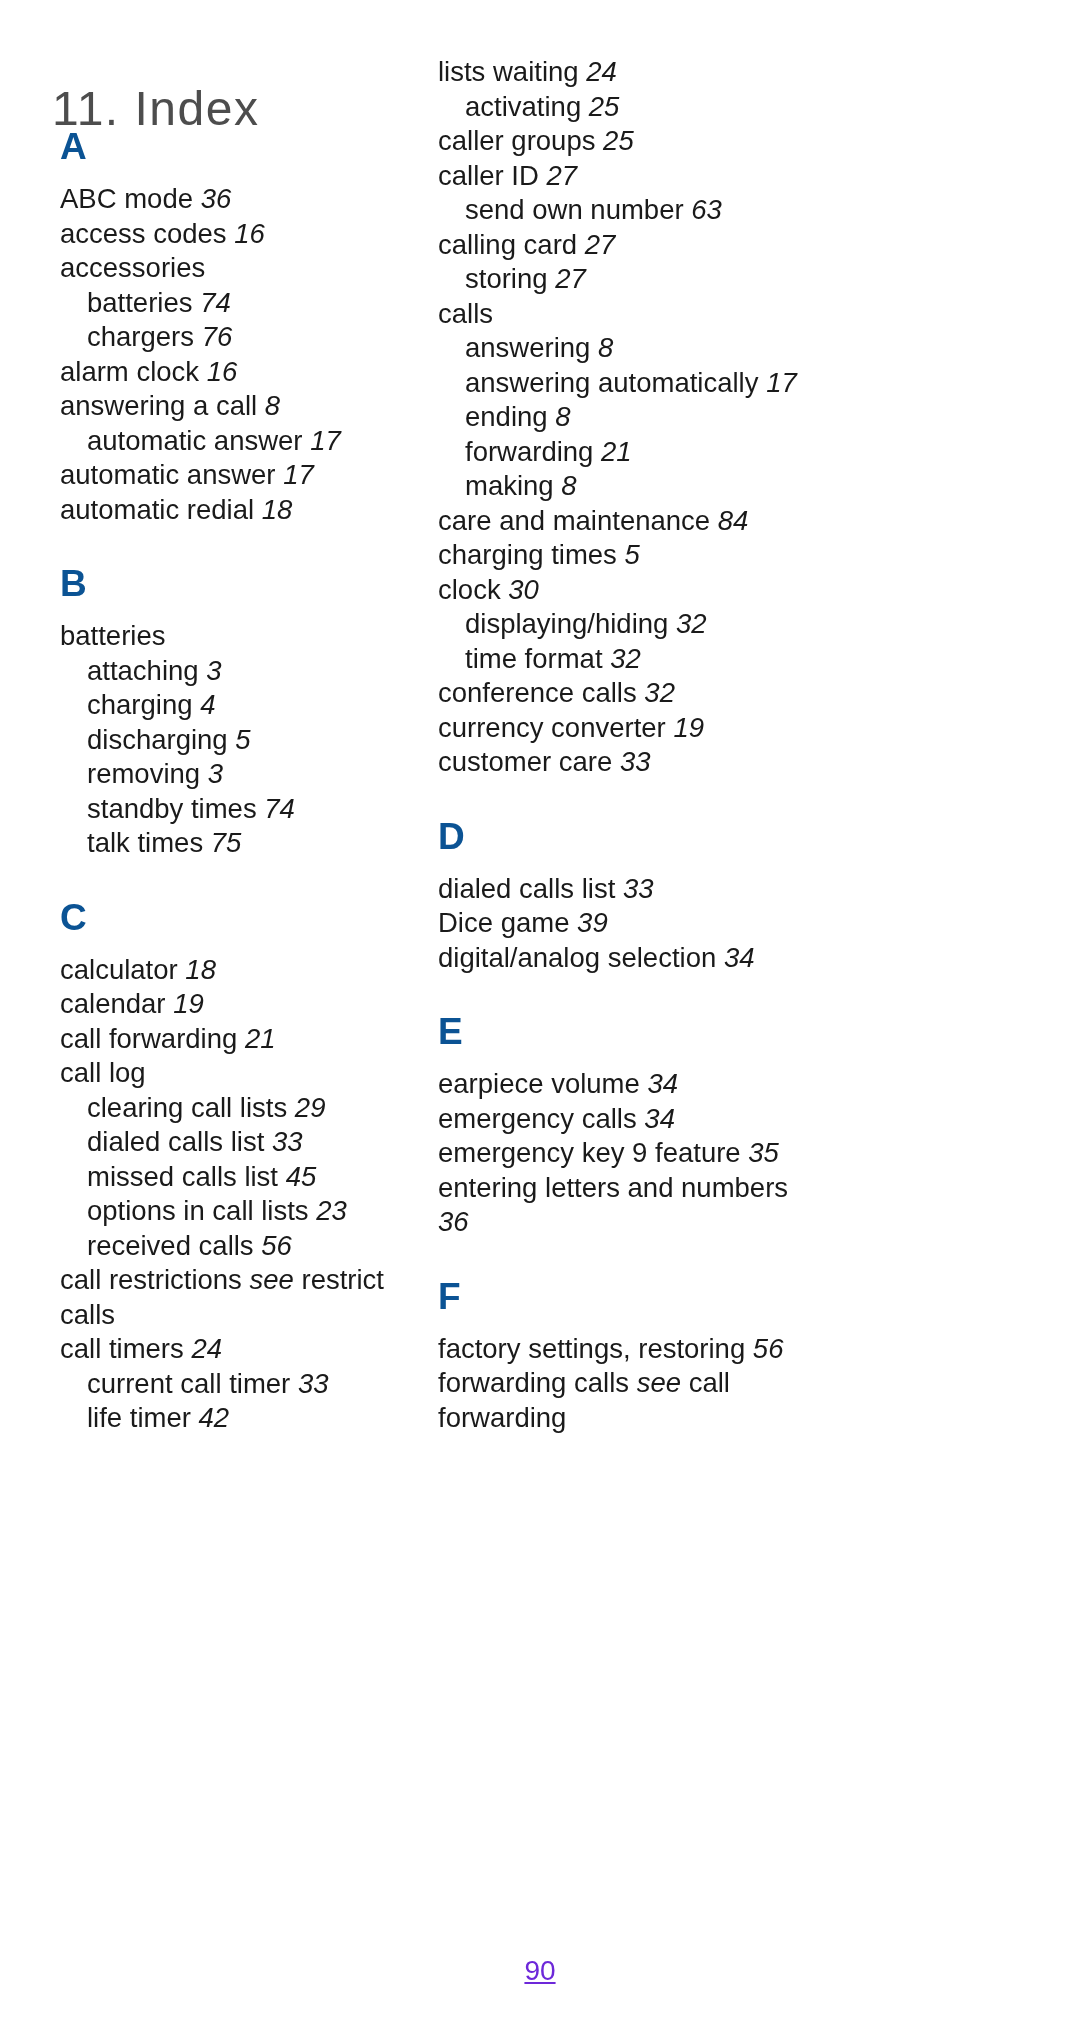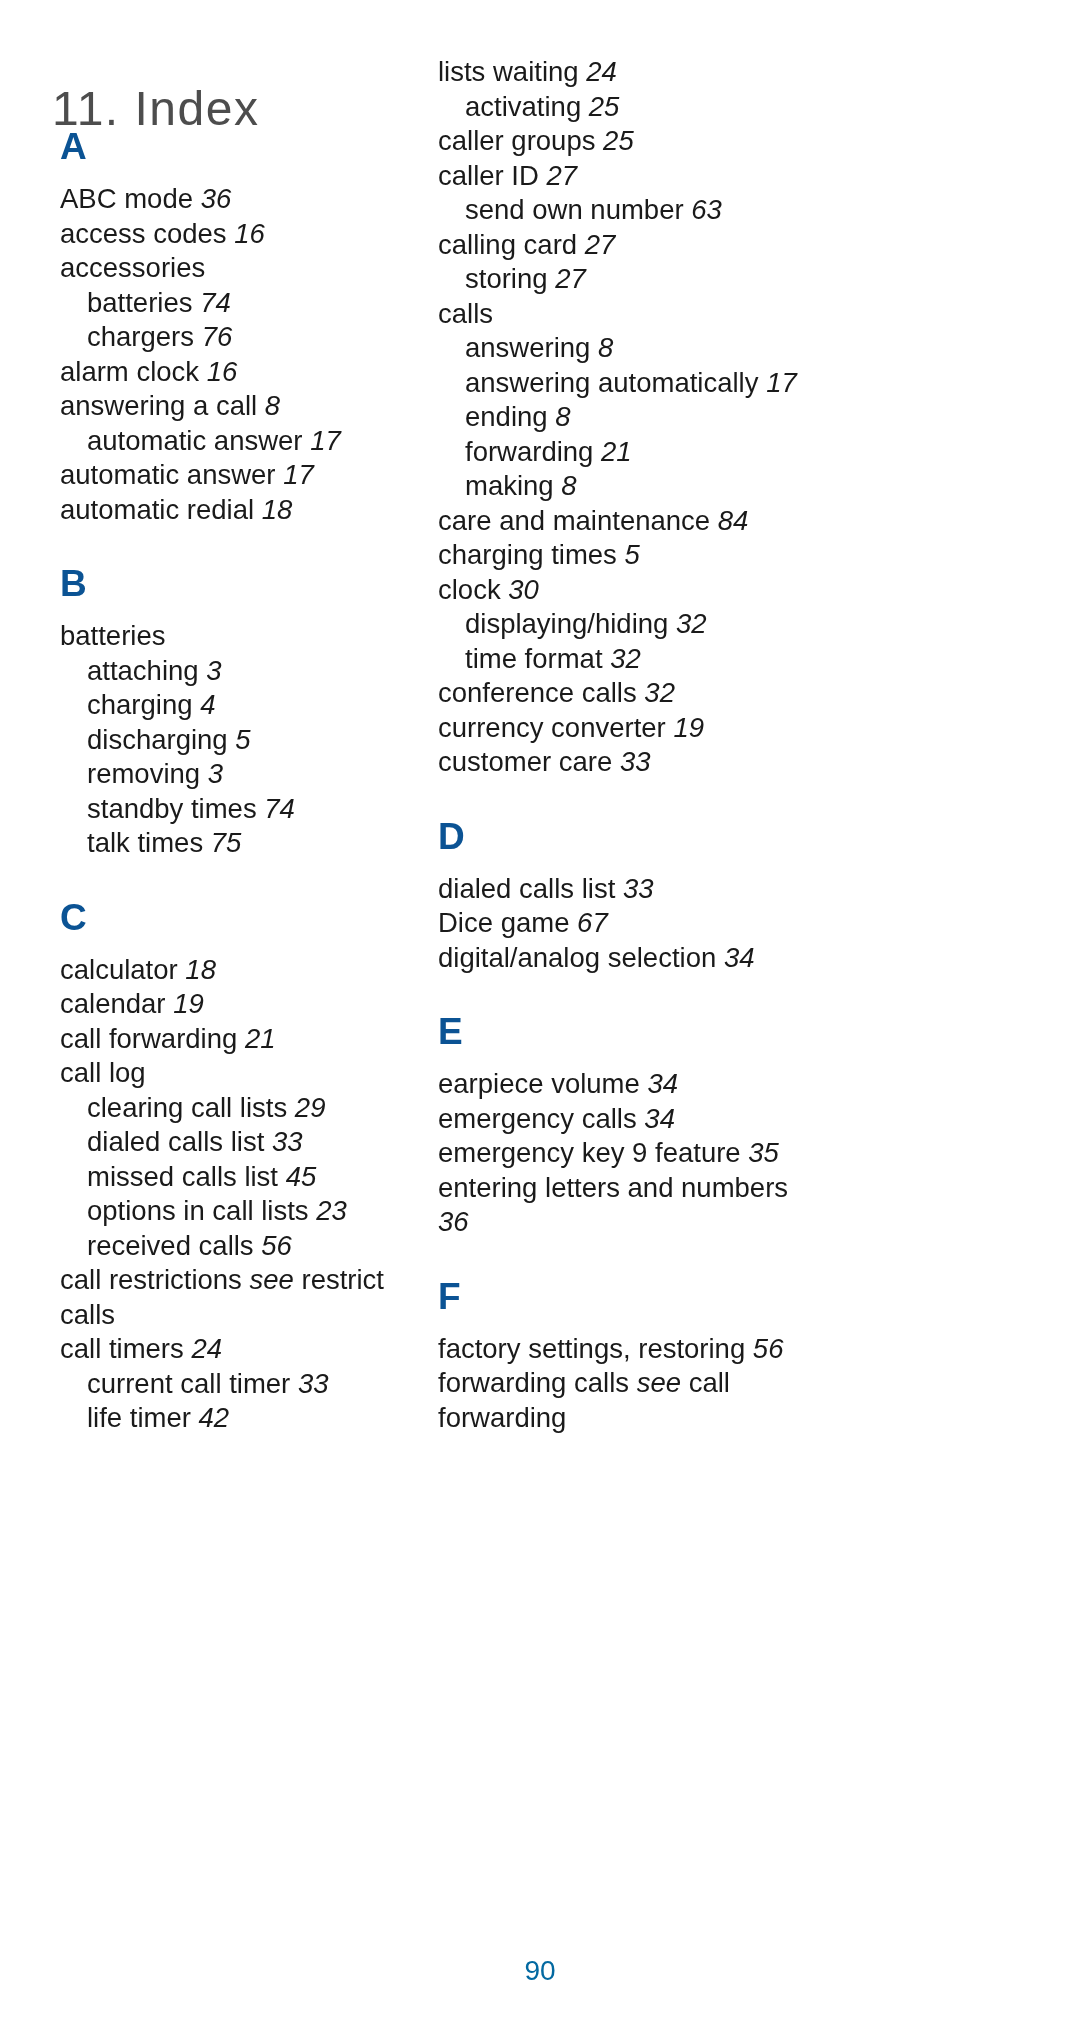--- a/index.html
+++ b/index.html
@@ -100,21 +100,22 @@
     font-style: italic;
   }
 
   .page-number {
     position: absolute;
     left: 0;
     right: 0;
     top: 1955px;
     text-align: center;
     font-size: 28px;
-    color: #0369a1;
+    color: #6d28d9;
+    text-decoration: underline;
   }
 </style>
 </head>
 <body>
 
 <div class="page">
 
   <h1 class="page-title">11. Index</h1>
 
   <div class="columns">
@@ -182,21 +183,21 @@
             <div class="entry level-0 wrap"><span>clock</span> <span class="pg">30</span></div>
             <div class="entry level-1 wrap"><span>displaying/hiding</span> <span class="pg">32</span></div>
             <div class="entry level-1 wrap"><span>time format</span> <span class="pg">32</span></div>
             <div class="entry level-0 wrap"><span>conference calls</span> <span class="pg">32</span></div>
             <div class="entry level-0 wrap"><span>currency converter</span> <span class="pg">19</span></div>
             <div class="entry level-0 wrap"><span>customer care</span> <span class="pg">33</span></div>
           </div>
           <div class="section">
             <div class="section-letter">D</div>
             <div class="entry level-0 wrap"><span>dialed calls list</span> <span class="pg">33</span></div>
-            <div class="entry level-0 wrap"><span>Dice game</span> <span class="pg">67</span></div>
+            <div class="entry level-0 wrap"><span>Dice game</span> <span class="pg">39</span></div>
             <div class="entry level-0 wrap"><span>digital/analog selection</span> <span class="pg">34</span></div>
           </div>
           <div class="section">
             <div class="section-letter">E</div>
             <div class="entry level-0 wrap"><span>earpiece volume</span> <span class="pg">34</span></div>
             <div class="entry level-0 wrap"><span>emergency calls</span> <span class="pg">34</span></div>
             <div class="entry level-0 wrap"><span>emergency key 9 feature</span> <span class="pg">35</span></div>
             <div class="entry level-0 wrap"><span>entering letters and numbers</span> <span class="pg">36</span></div>
           </div>
           <div class="section">

